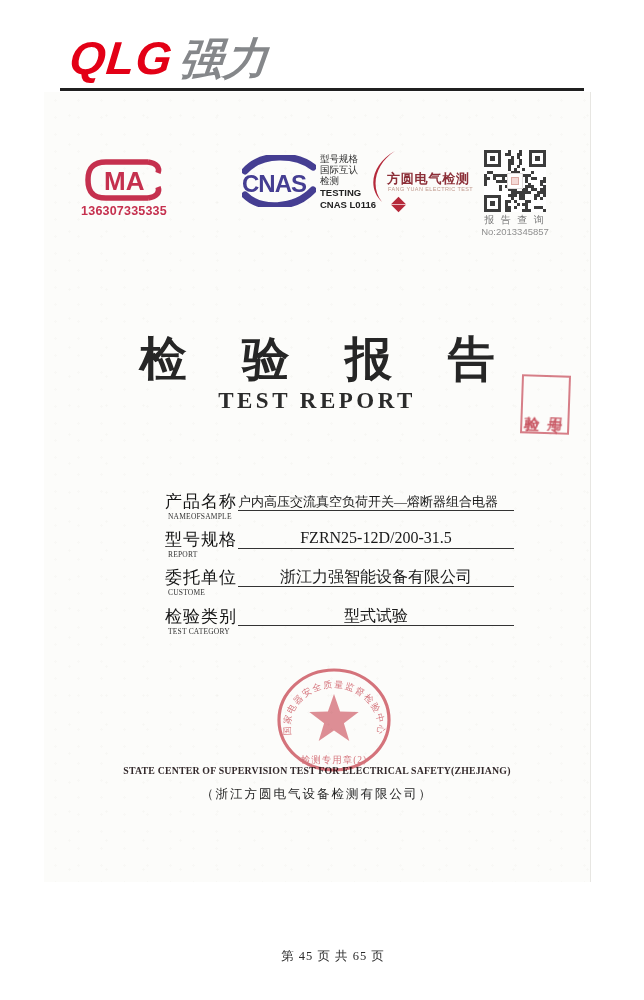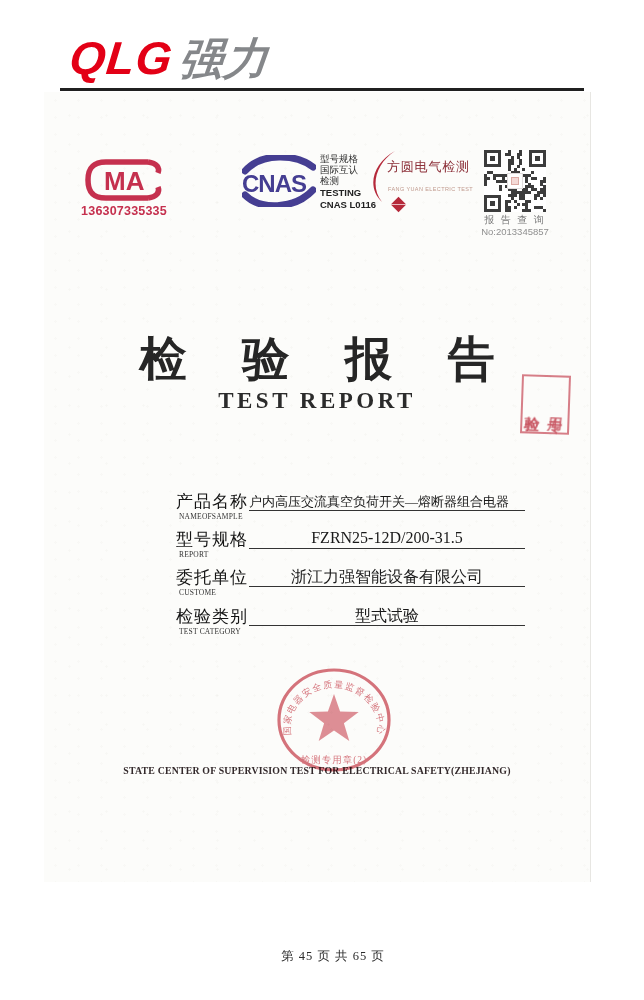--- a/index.html
+++ b/index.html
@@ -29,21 +29,21 @@
   .ilac{position:absolute;left:172px;top:152px;width:64px;height:64px;border-radius:50%;
         background:
           repeating-radial-gradient(circle at 50% 50%, rgba(42,160,172,.22) 0 1px, transparent 1px 7px),
           repeating-linear-gradient(90deg, rgba(42,160,172,.18) 0 1px, transparent 1px 9px),
           #f2fafa;
         overflow:hidden;}
   .ilac span{display:block;width:64px;line-height:64px;text-align:center;
         font-family:"Liberation Sans",sans-serif;font-weight:bold;font-size:13px;color:#2a9fab;}
   .cnas-block{position:absolute;left:320px;top:154px;font-size:9.5px;line-height:11px;color:#2e2e2e;}
   .cnas-block .en{font-family:"Liberation Sans",sans-serif;font-weight:bold;font-size:9.5px;line-height:11.5px;color:#222;}
-  .fy-name{position:absolute;left:387px;top:158px;font-size:13px;font-weight:normal;color:#8c2f38;letter-spacing:.8px;text-align:right;}
+  .fy-name{position:absolute;left:387px;top:170px;font-size:13px;font-weight:bold;color:#8c2f38;letter-spacing:.8px;text-align:right;}
   .fy-sub{position:absolute;left:388px;top:186px;font-size:5.5px;color:#c09a8e;letter-spacing:.4px;
           font-family:"Liberation Sans",sans-serif;}
   .fy-diamond{position:absolute;left:393px;top:199px;width:11px;height:11px;transform:rotate(45deg);
           background:linear-gradient(135deg,#b5293a 44%,#fff 48%,#b5293a 54%);}
 
   
   .qr{position:absolute;left:484px;top:150px;width:62px;height:62px;background:#fff;}
   .qr-modules{position:absolute;inset:0;}
   .qr-modules i{position:absolute;width:3px;height:3px;background:#3c3c3c;}
   .qr-finder{position:absolute;width:17px;height:17px;border:3px solid #3c3c3c;box-sizing:border-box;background:#fff;}
@@ -61,21 +61,21 @@
   .title-en{position:absolute;left:44px;top:388px;width:546px;text-align:center;
             font-size:23px;font-weight:700;color:#2b2b2b;letter-spacing:3.5px;}
   .seal-sq{position:absolute;left:521px;top:375px;width:45px;height:55px;
            border:2.5px solid rgba(203,78,92,.8);transform:rotate(2deg);
            mix-blend-mode:multiply;opacity:.9;display:flex;justify-content:space-around;align-items:center;}
   .seal-sq b{writing-mode:vertical-rl;font-size:15px;line-height:16px;font-weight:700;
            color:rgba(196,62,77,.8);transform:skewX(-4deg);filter:blur(.2px);}
 
   
   .fields{position:absolute;left:164px;top:490px;width:352px;}
-  .f-row{position:absolute;left:12px;width:352px;height:36px;text-decoration:underline;}
+  .f-row{position:absolute;left:1px;width:352px;height:36px;text-decoration:underline;}
   .f-label{position:absolute;left:0;top:0;font-size:17px;color:#141414;letter-spacing:1px;white-space:nowrap;}
   .f-line{position:absolute;left:73px;top:20px;width:276px;border-bottom:1.4px solid #333;}
   .f-value-inline{position:absolute;left:73px;top:3px;width:276px;font-size:13px;color:#191919;white-space:nowrap;letter-spacing:0;}
   .f-value-c{position:absolute;left:73px;top:1px;width:276px;text-align:center;font-size:16px;color:#191919;white-space:nowrap;}
   .f-sub{position:absolute;left:3px;top:22px;font-size:7.5px;letter-spacing:.2px;color:#333;white-space:nowrap;}
 
   
   .org-cn{position:absolute;left:44px;top:733px;width:546px;text-align:center;
           font-size:21.5px;font-weight:700;color:#1b1b1b;white-space:nowrap;}
   .org-en{position:absolute;left:44px;top:765px;width:546px;text-align:center;
@@ -291,20 +291,21 @@
     </div>
     <div class="f-row" style="top:115px">
       <span class="f-label">检验类别</span>
       <span class="f-value-c">型式试验</span>
       <div class="f-line"></div>
       <div class="f-sub">TEST CATEGORY</div>
     </div>
   </div>
 
   <div class="org-en">STATE CENTER OF SUPERVISION TEST FOR ELECTRICAL SAFETY(ZHEJIANG)</div>
+  <div class="org-co">（浙江方圆电气设备检测有限公司）</div>
 
   <svg class="stamp" width="132" height="120" viewBox="0 0 132 120">
     <defs>
       <path id="arcPath" d="M23 72 A44 40 0 1 1 109 72" fill="none"></path>
     </defs>
     <ellipse cx="66" cy="56" rx="55" ry="50" fill="none" stroke="#cf5560" stroke-width="3.2"></ellipse>
     <polygon points="66,30 72.1,47.6 90.7,48 75.9,59.2 81.3,77 66,66.4 50.7,77 56.1,59.2 41.3,48 59.9,47.6" fill="#d4606b" opacity="0.85"></polygon>
     <text font-size="9" fill="#cf5560" letter-spacing="1.5" class="serifT">
       <textPath href="#arcPath" startOffset="50%" text-anchor="middle">国家电器安全质量监督检验中心</textPath>
     </text>

